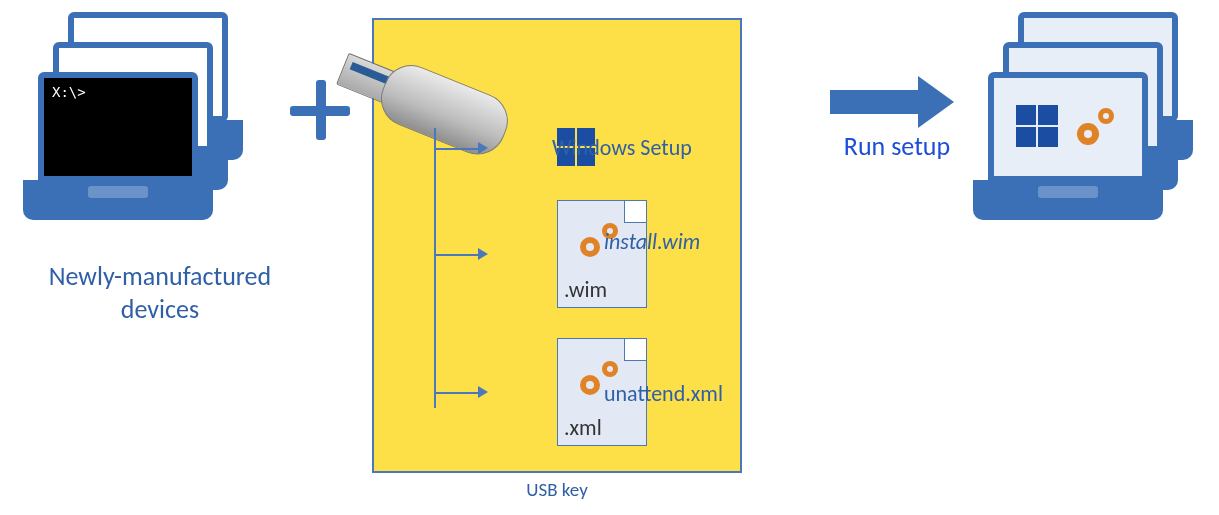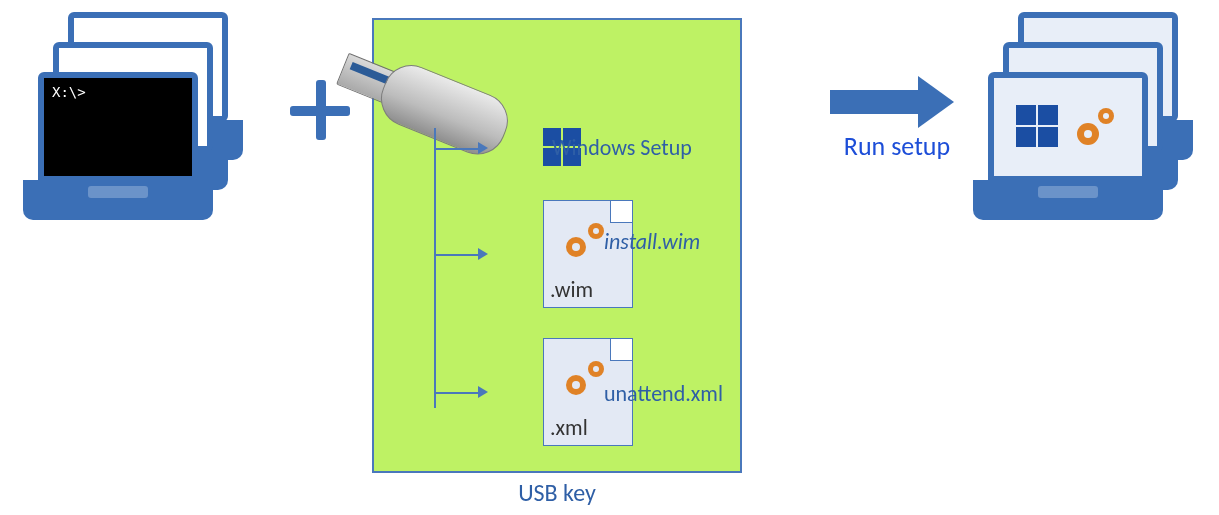--- a/index.html
+++ b/index.html
@@ -54,21 +54,21 @@
     position:absolute; left:290px; top:80px; width:60px; height:60px;
   }
   .plus .h,.plus .v{ position:absolute; background:#3b6fb6; border-radius:3px; }
   .plus .h{ left:0; top:26px; width:60px; height:10px; }
   .plus .v{ left:26px; top:0; width:10px; height:60px; }
   
   .usb-box {
     position:absolute; left:372px; top:18px;
     width:370px; height:455px;
     border:2px solid #4a78bb;
-    background:#bef264;
+    background:#fde047;
   }
   .usb-drive {
     position:absolute; left:-50px; top:38px; width:185px; height:95px;
     transform:rotate(22deg);
   }
   .usb-drive .body{
     position:absolute; left:55px; top:10px; width:130px; height:62px;
     background:linear-gradient(180deg,#eaeaea,#bcbcbc 60%,#8e8e8e);
     border-radius:28px;
     border:1px solid #7c7c7c;
@@ -84,21 +84,21 @@
   }
   
   .tree { position:absolute; left:60px; top:108px; width:1px; height:280px; }
   .tree .vert{ position:absolute; left:0; top:0; width:2px; height:280px; background:#4a78bb; }
   .node { position:absolute; left:60px; }
   .node .h { position:absolute; left:1px; top:50%; width:44px; height:2px; background:#4a78bb; }
   .node .arrow{
     position:absolute; left:44px; top:50%; transform:translateY(-50%);
     width:0;height:0;border-left:10px solid #4a78bb;border-top:6px solid transparent;border-bottom:6px solid transparent;
   }
-  .node .icon-wrap{ position:absolute; left:62px; top:0;padding-left:47px; }
+  .node .icon-wrap{ position:absolute; left:76px; top:0;padding-left:47px; }
   .node .lbl{ position:absolute; left:170px; color:#2f5fa6; font-size:22px; white-space:nowrap; }
   
   .win-logo{ width:40px; height:40px; position:relative; }
   .win-logo span{ position:absolute; width:18px; height:18px; background:#1b4ea3; }
   .win-logo span:nth-child(1){ left:0; top:0; }
   .win-logo span:nth-child(2){ left:20px; top:0; }
   .win-logo span:nth-child(3){ left:0; top:20px; }
   .win-logo span:nth-child(4){ left:20px; top:20px; }
   
   .file{
@@ -108,21 +108,21 @@
     position:absolute; right:0; top:0; width:22px; height:22px; background:#fff;
     border-left:1px solid #4a78bb; border-bottom:1px solid #4a78bb;
   }
   .file .ext{
     position:absolute; left:6px; bottom:4px; color:#333; font-size:22px;
   }
   .file .gear{ position:absolute; left:14px; top:16px; }
   .gear svg{ display:block; }
   .usb-caption{
     position:absolute; left:372px; top:478px; width:370px; text-align:center;
-    color:#2f5fa6; font-size:24px;
+    color:#2f5fa6; font-size:19px;
   }
   
   .big-arrow{
     position:absolute; left:830px; top:80px; width:120px; height:44px;
   }
   .big-arrow .bar{ position:absolute; left:0; top:10px; width:88px; height:24px; background:#3b6fb6; }
   .big-arrow .head{
     position:absolute; left:88px; top:-4px; width:0;height:0;
     border-left:36px solid #3b6fb6; border-top:26px solid transparent; border-bottom:26px solid transparent;
   }
@@ -169,20 +169,21 @@
         </div>
       <div class="base"></div>
     </div>
     <div class="laptop" style="left:0; top:60px;">
       <div class="screen">
           <div class="prompt">X:\&gt;</div>
         </div>
       <div class="base"></div>
     </div>
   </div>
+  <div class="left-caption">Newly-manufactured devices</div>
 
   <div class="plus">
       <div class="h"></div>
       <div class="v"></div>
     </div>
 
   <div class="usb-box">
     <div class="usb-drive">
       <div class="plug"></div>
         <div class="body"></div>

